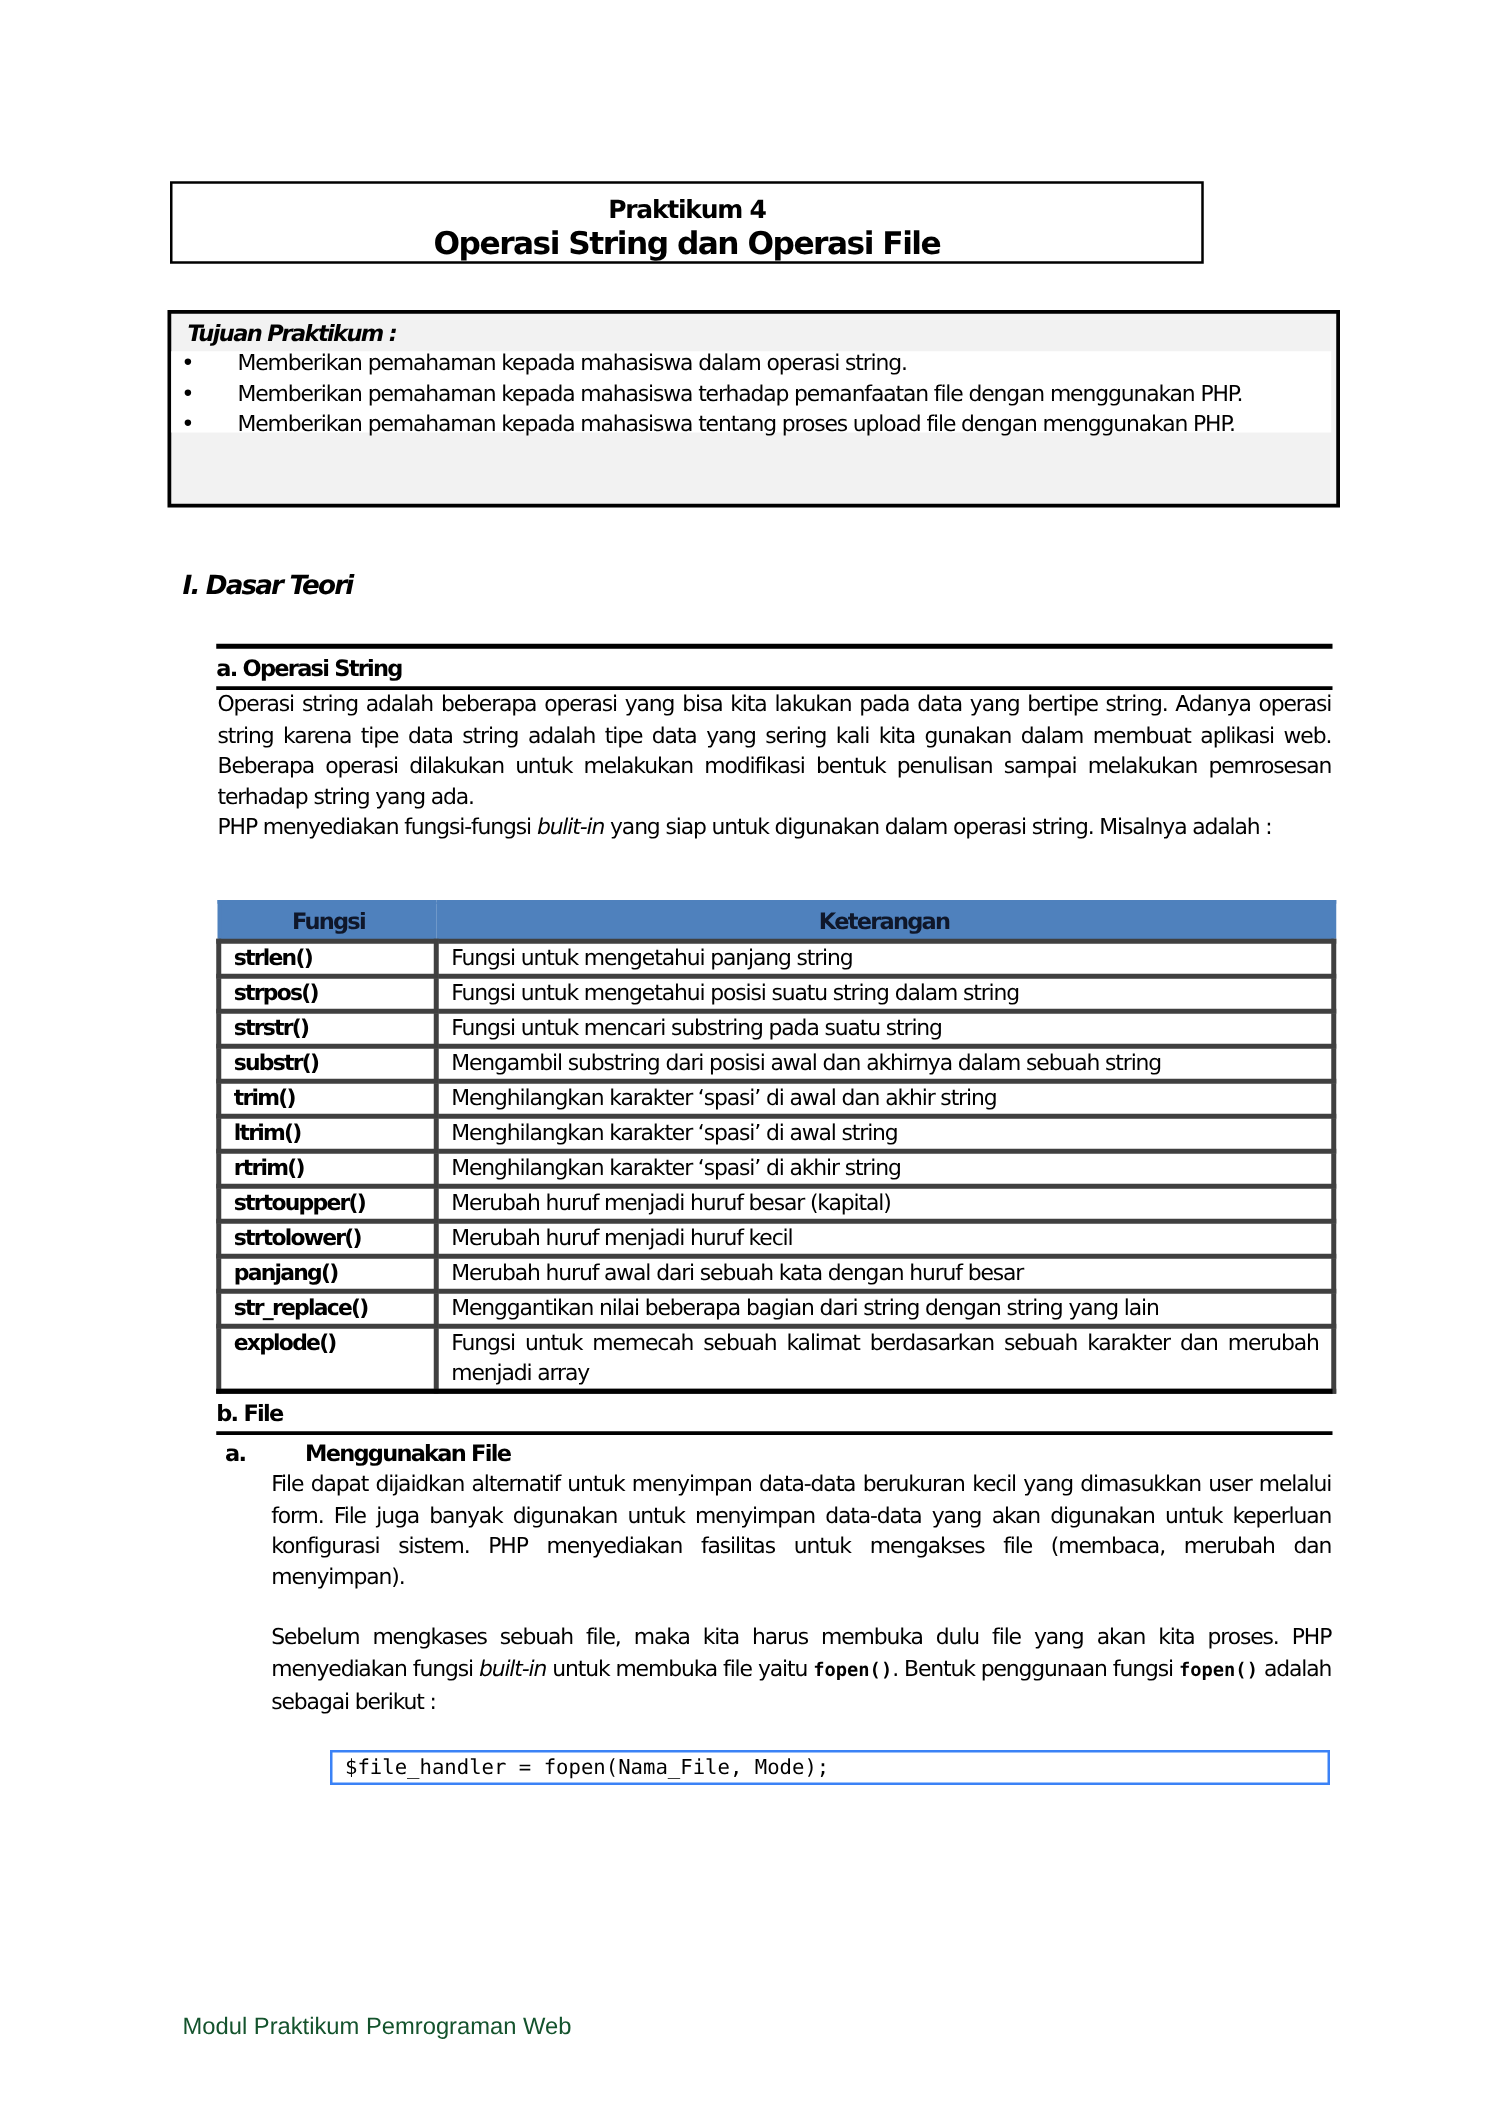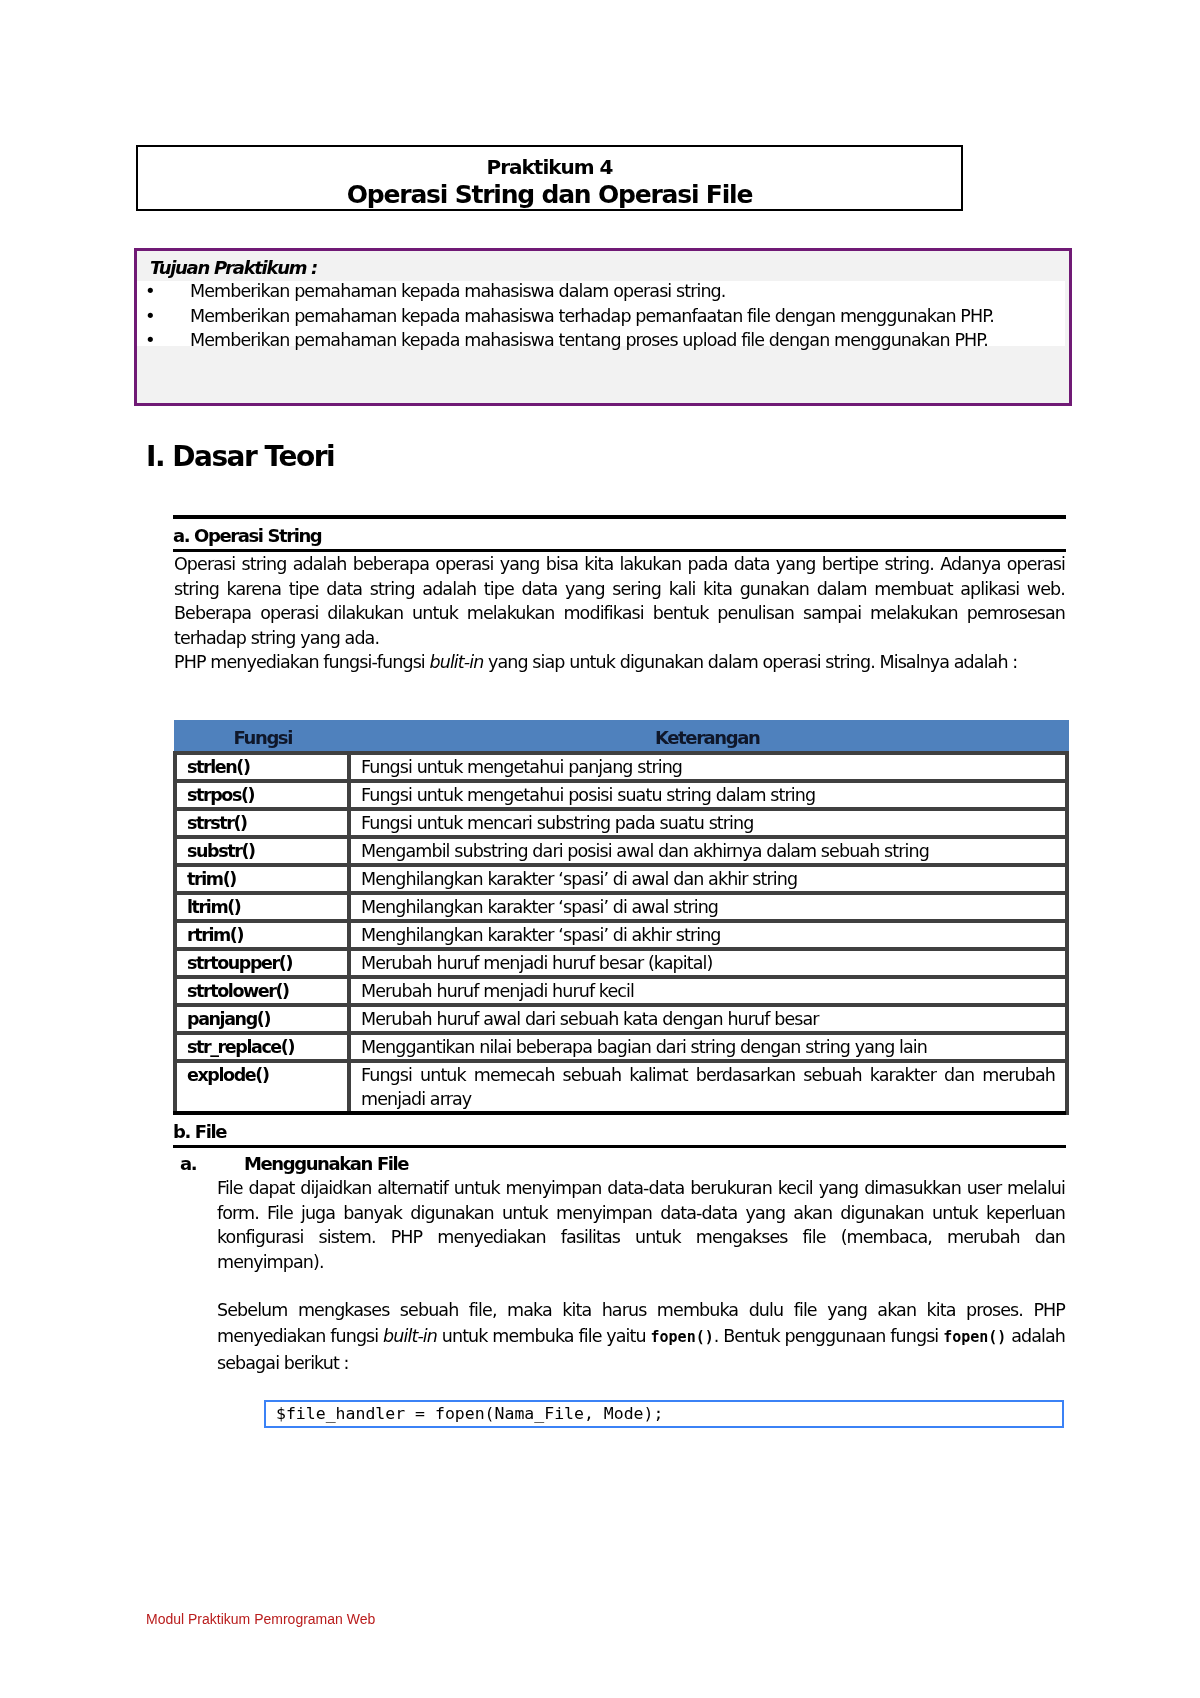--- a/index.html
+++ b/index.html
@@ -9,29 +9,29 @@
   }
   .title-box {
     position: absolute; left: 136px; top: 145px; width: 827px; height: 66px;
     border: 2px solid #000; box-sizing: border-box; text-align: center;
   }
   .title-box .sub { font-family: "DejaVu Sans", sans-serif; font-weight: bold; font-size: 20px; letter-spacing: -1px; margin-top: 8px; line-height: 24px; }
   .title-box .main { font-family: "DejaVu Sans", sans-serif; font-weight: bold; font-size: 25px; letter-spacing: -1.2px; line-height: 32px; }
 
   .obj-box {
     position: absolute; left: 134px; top: 248px; width: 938px; height: 158px;
-    border: 3px solid #701a75; box-sizing: border-box; background: #f2f2f2;
+    border: 3px solid #000000; box-sizing: border-box; background: #f2f2f2;
   }
   .obj-box .band { position: absolute; left: 0; top: 30px; width: 928px; height: 65px; background: #ffffff; }
   .obj-box .head { position: absolute; left: 13px; top: 6px; font-weight: bold; font-style: italic; font-size: 18px; letter-spacing: -1.3px; }
   .obj-list { position: absolute; left: 0; top: 28px; width: 930px; margin: 0; padding: 0; list-style: none; }
   .obj-list li { position: relative; padding-left: 53px; padding-right: 20px; font-size: 17.5px; letter-spacing: -0.9px; line-height: 24.5px; }
   .obj-list li .bullet { position: absolute; left: 8px; top: 0; font-size: 18px; }
 
-  .h1 { position: absolute; left: 146px; top: 440px; font-weight: bold; font-size: 28px; letter-spacing: -1.5px; }
+  .h1 { position: absolute; left: 146px; top: 456px; font-weight: bold; font-size: 21px; letter-spacing: -1.5px; font-style: italic; }
   .rule { position: absolute; height: 4px; background: #000; }
   .rule.thin { height: 3px; }
   .h2 { position: absolute; font-weight: bold; font-size: 18px; letter-spacing: -1.4px; }
   .para {
     position: absolute; font-size: 17.5px; letter-spacing: -0.9px; line-height: 24.5px; text-align: justify;
   }
   .para i { font-style: italic; }
   .para code { font-family: "DejaVu Sans Mono", monospace; font-size: 15px; letter-spacing: 0; font-weight: bold; }
 
   table.fn {
@@ -46,21 +46,21 @@
   table.fn td.f { font-weight: bold; letter-spacing: -1.4px; width: 150px; padding-left: 10px; }
   table.fn td.d { text-align: justify; }
 
   .code-box {
     position: absolute; left: 264px; top: 1400px; width: 800px; height: 28px;
     border: 2px solid #3b82f6; box-sizing: border-box;
     font-family: "DejaVu Sans Mono", monospace; font-size: 16.5px; line-height: 24px; padding-left: 10px;
     white-space: pre;
   }
   .sublist-label { position: absolute; left: 180px; top: 1153px; font-weight: bold; font-size: 18px; letter-spacing: -1.4px; }
-  .footer { position: absolute; left: 146px; top: 1611px; font-family: "Liberation Sans", sans-serif; font-size: 14px; color: #b91c1c; }
+  .footer { position: absolute; left: 146px; top: 1611px; font-family: "Liberation Sans", sans-serif; font-size: 19px; color: #14532d; }
 </style>
 </head>
 <body>
 
 <div class="title-box">
   <div class="sub">Praktikum 4</div>
   <div class="main">Operasi String dan Operasi File</div>
 </div>
 
 <div class="obj-box">

